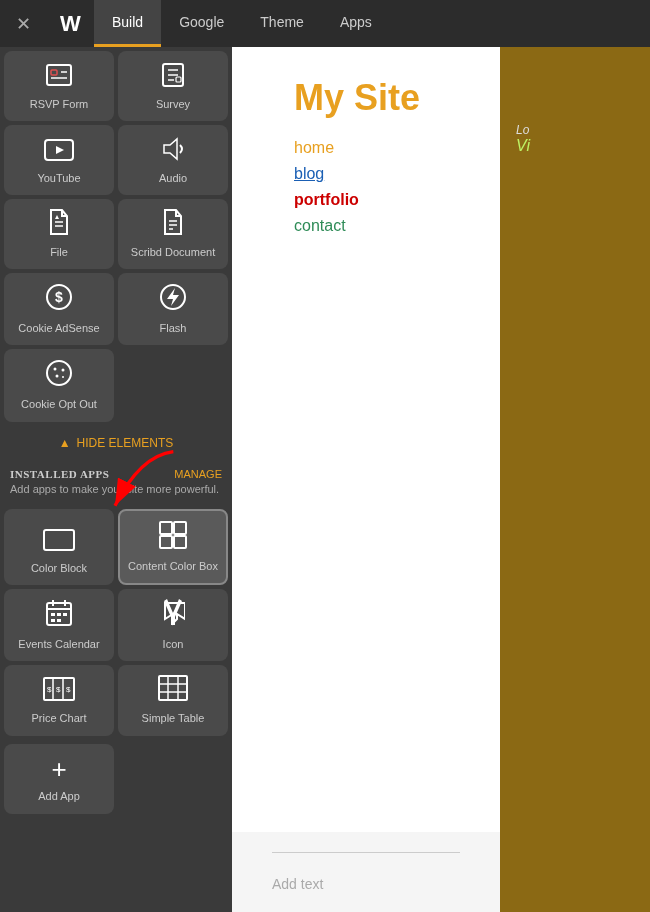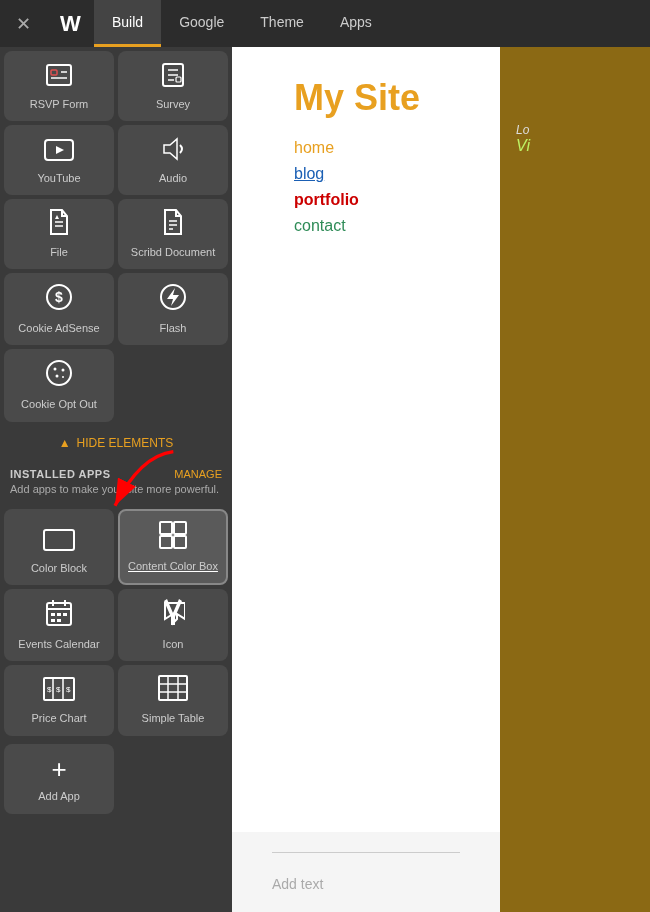--- a/index.html
+++ b/index.html
@@ -63,21 +63,21 @@
       display: flex; align-items: center; justify-content: center;
       padding: 10px; color: #e8a020; font-size: 12px; cursor: pointer;
       gap: 6px;
     }
 
     
     .installed-apps-header {
       display: flex; justify-content: space-between; align-items: center;
       padding: 8px 10px 2px;
     }
-    .installed-apps-title { color: #ccc; font-size: 11px; font-weight: bold; letter-spacing: 0.5px; }
+    .installed-apps-title { color: #ccc; font-size: 11px; font-weight: bold; letter-spacing: 0.5px; font-family: Liberation Serif, serif; }
     .manage-link { color: #e8a020; font-size: 11px; cursor: pointer; }
     .installed-apps-desc { color: #aaa; font-size: 11px; padding: 0 10px 8px; line-height: 1.4; }
 
     
     .arrow-container {
       position: relative;
     }
     .red-arrow {
       position: absolute;
       top: -60px;
@@ -290,21 +290,21 @@
 
       <div class="element-item">
         <div class="element-icon">
           <svg width="32" height="22" viewBox="0 0 32 22" fill="none">
             <rect x="1" y="1" width="30" height="20" rx="2" stroke="white" stroke-width="2" fill="none"></rect>
           </svg>
         </div>
         <span class="element-label">Color Block</span>
       </div>
 
-      <div class="element-item" style="background:#5a5a5a; border: 2px solid #888; text-decoration: underline;">
+      <div class="element-item" style="background:#5a5a5a; border: 2px solid #888;">
         <div class="element-icon">
           <svg width="28" height="28" viewBox="0 0 28 28" fill="none">
             <rect x="1" y="1" width="12" height="12" rx="1" stroke="white" stroke-width="2" fill="none"></rect>
             <rect x="15" y="1" width="12" height="12" rx="1" stroke="white" stroke-width="2" fill="none"></rect>
             <rect x="1" y="15" width="12" height="12" rx="1" stroke="white" stroke-width="2" fill="none"></rect>
             <rect x="15" y="15" width="12" height="12" rx="1" stroke="white" stroke-width="2" fill="none"></rect>
           </svg>
         </div>
         <span class="element-label">Content Color Box</span>
       </div>

